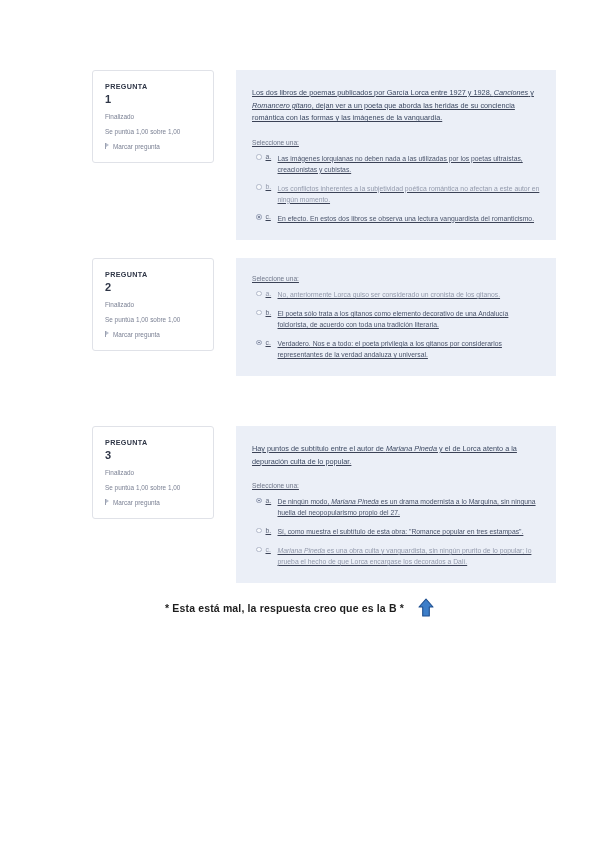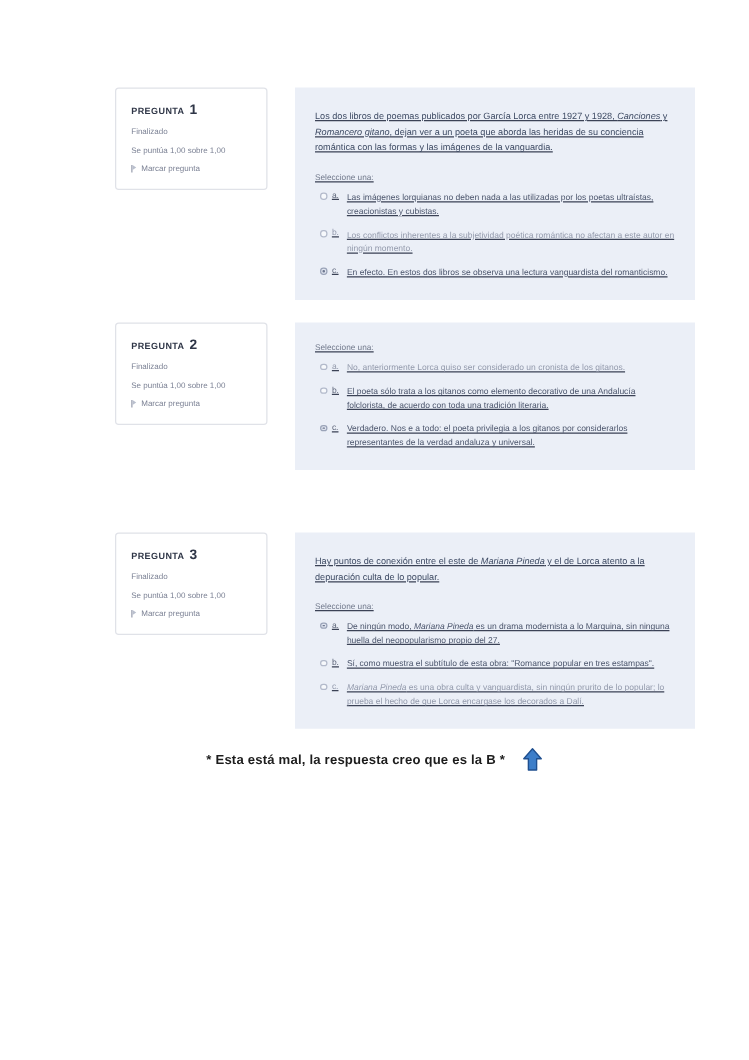--- a/index.html
+++ b/index.html
@@ -60,20 +60,21 @@
   .info-card .qnum-line {
     font-size: 7.2px;
     font-weight: bold;
     letter-spacing: 0.35px;
     color: #2f3647;
     margin: 0 0 7px 0;
     line-height: 1;
     display: flex;
     align-items: baseline;
     gap: 4px;
+    flex-direction: column;
   }
   .info-card .qnum-label {
     text-transform: uppercase;
   }
   .info-card .qnum-value {
     font-size: 11px;
     font-weight: bold;
     color: #2f3647;
   }
 
@@ -314,21 +315,21 @@
           <span class="qnum-value">3</span>
         </div>
         <p class="meta">Finalizado</p>
         <p class="meta">Se puntúa 1,00 sobre 1,00</p>
         <div class="flag-row">
           <span class="flag-icon"></span>
           <span>Marcar pregunta</span>
         </div>
       </div>
       <div class="q-panel">
-        <p class="q-stem"><span>Hay puntos de conexión entre el este de </span><em>Mariana Pineda</em><span> y el de Lorca atento a la depuración culta de lo popular.</span></p>
+        <p class="q-stem"><span>Hay puntos de subtítulo entre el autor de </span><em>Mariana Pineda</em><span> y el de Lorca atento a la depuración culta de lo popular.</span></p>
         <p class="q-select-label">Seleccione una:</p>
         <ul class="options">
             <li class="option">
               <span class="radio checked"></span>
               <span class="opt-letter">a.</span>
               <span class="opt-text"><span>De ningún modo, </span><em>Mariana Pineda</em><span> es un drama modernista a lo Marquina, sin ninguna huella del neopopularismo propio del 27.</span></span>
             </li>
             <li class="option">
               <span class="radio"></span>
               <span class="opt-letter">b.</span>

